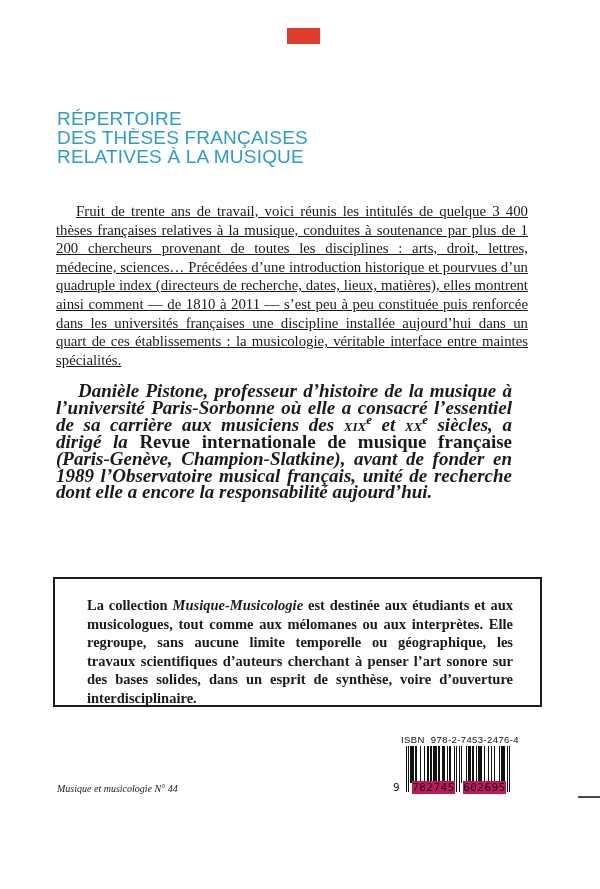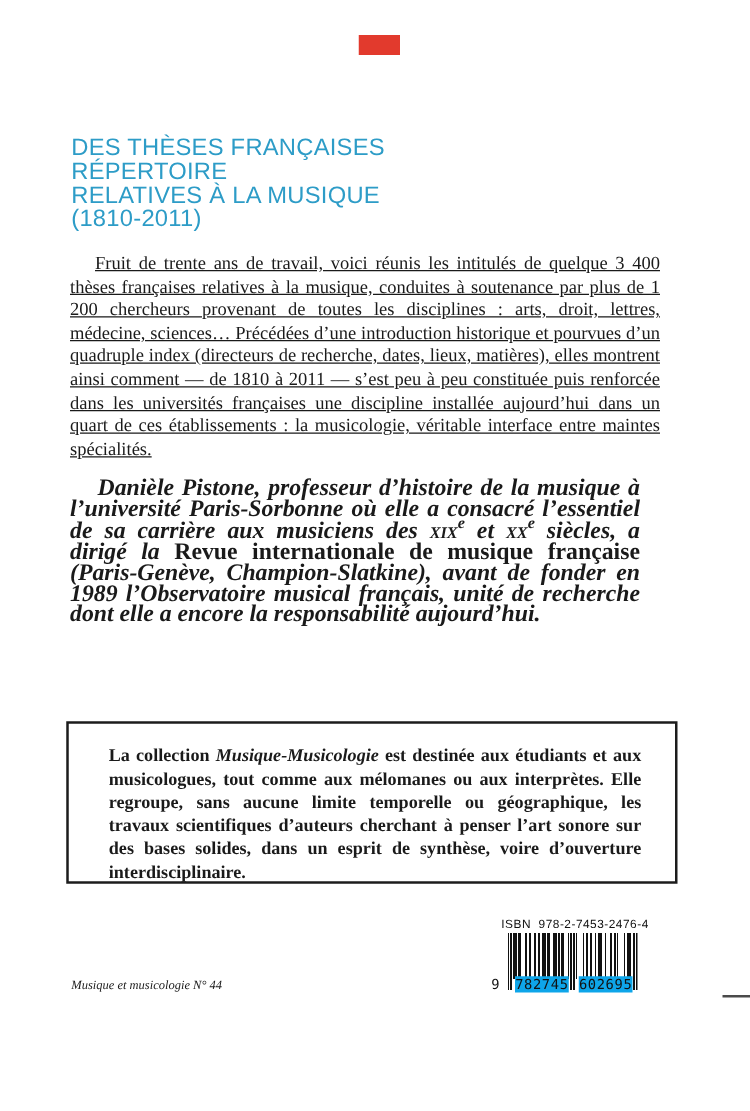--- a/index.html
+++ b/index.html
@@ -16,42 +16,41 @@
   .collection-box{position:absolute;left:53px;top:577px;width:489px;height:130px;
                   border:2px solid #1c1c1c;box-sizing:border-box;font-weight:bold;}
   .collection-text{margin:0;padding:17px 27px 0 32px;font-size:14.5px;line-height:18.5px;text-align:justify;}
   .series{position:absolute;left:57px;top:783px;font-style:italic;font-size:10px;}
   .barcode{position:absolute;left:404px;top:734px;width:106px;height:72px;}
   .isbn{position:absolute;top:0;left:-3px;width:112px;text-align:left;
         font-family:"Liberation Sans",sans-serif;font-size:9.5px;letter-spacing:0.4px;
         white-space:pre;color:#111;}
   .bars{position:absolute;top:12px;left:2px;width:104px;height:46px;display:block;}
   .ean-digit{position:absolute;top:47px;font-family:"DejaVu Sans Mono",monospace;
-             font-size:11px;letter-spacing:0.5px;color:#111;background:#0ea5e9;}
+             font-size:11px;letter-spacing:0.5px;color:#111;background:#be185d;}
   .d9{left:-11px;background:transparent;width:auto;}
   .dleft{left:8px;width:43px;text-align:center;}
   .dright{left:59px;width:43px;text-align:center;}
   .crop-dash{position:absolute;left:578px;top:796px;width:22px;height:2px;background:#4a4a4a;}
   .seg-r{font-style:normal;}
   .seg-i{font-style:italic;}
   .seg-sc{font-variant:small-caps;}
   .seg-sup{vertical-align:super;font-size:68%;line-height:0;}
 </style>
 </head>
 <body>
 
 <div class="page">
 
   <div class="red-mark" style="background: rgb(226, 58, 45);"></div>
 
   <div class="title" style="color: rgb(45, 156, 199);">
+    <div>RÉPERTOIRE</div>
     <div>DES THÈSES FRANÇAISES</div>
-    <div>RÉPERTOIRE</div>
     <div>RELATIVES À LA MUSIQUE</div>
-    <div>(1810-2011)</div>
   </div>
 
   <p class="para summary">Fruit de trente ans de travail, voici réunis les intitulés de quelque 3 400 thèses françaises relatives à la musique, conduites à soutenance par plus de 1 200 chercheurs provenant de toutes les disciplines : arts, droit, lettres, médecine, sciences… Précédées d’une introduction historique et pourvues d’un quadruple index (directeurs de recherche, dates, lieux, matières), elles montrent ainsi comment — de 1810 à 2011 — s’est peu à peu constituée puis renforcée dans les universités françaises une discipline installée aujourd’hui dans un quart de ces établissements : la musicologie, véritable interface entre maintes spécialités.</p>
 
   <p class="para bio"><span class="seg-i">Danièle Pistone, professeur d’histoire de la musique à l’université Paris-Sorbonne où elle a consacré l’essentiel de sa carrière aux musiciens des </span><span class="seg-sc">xix</span><span class="seg-sup">e</span><span class="seg-i"> et </span><span class="seg-sc">xx</span><span class="seg-sup">e</span><span class="seg-i"> siècles, a dirigé la </span><span class="seg-r">Revue internationale de musique française</span><span class="seg-i"> (Paris-Genève, Champion-Slatkine), avant de fonder en 1989 l’Observatoire musical français, unité de recherche dont elle a encore la responsabilité aujourd’hui.</span></p>
 
   <div class="collection-box">
     <p class="para collection-text"><span class="seg-r">La collection </span><span class="seg-i">Musique-Musicologie</span><span class="seg-r"> est destinée aux étudiants et aux musicologues, tout comme aux mélomanes ou aux interprètes. Elle regroupe, sans aucune limite temporelle ou géographique, les travaux scientifiques d’auteurs cherchant à penser l’art sonore sur des bases solides, dans un esprit de synthèse, voire d’ouverture interdisciplinaire.</span></p>
   </div>
 

